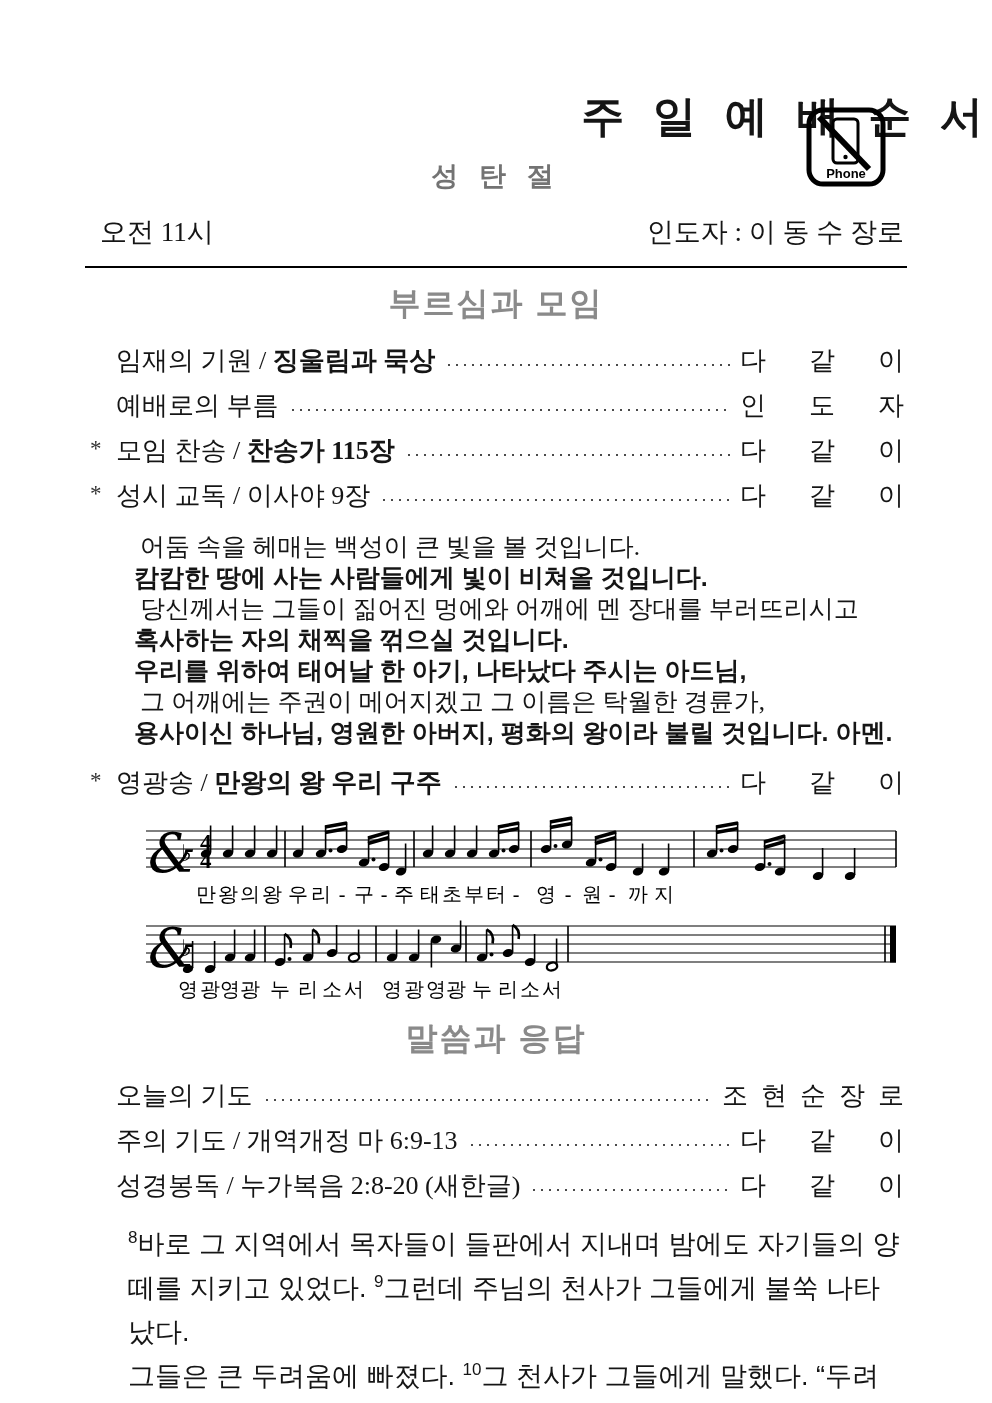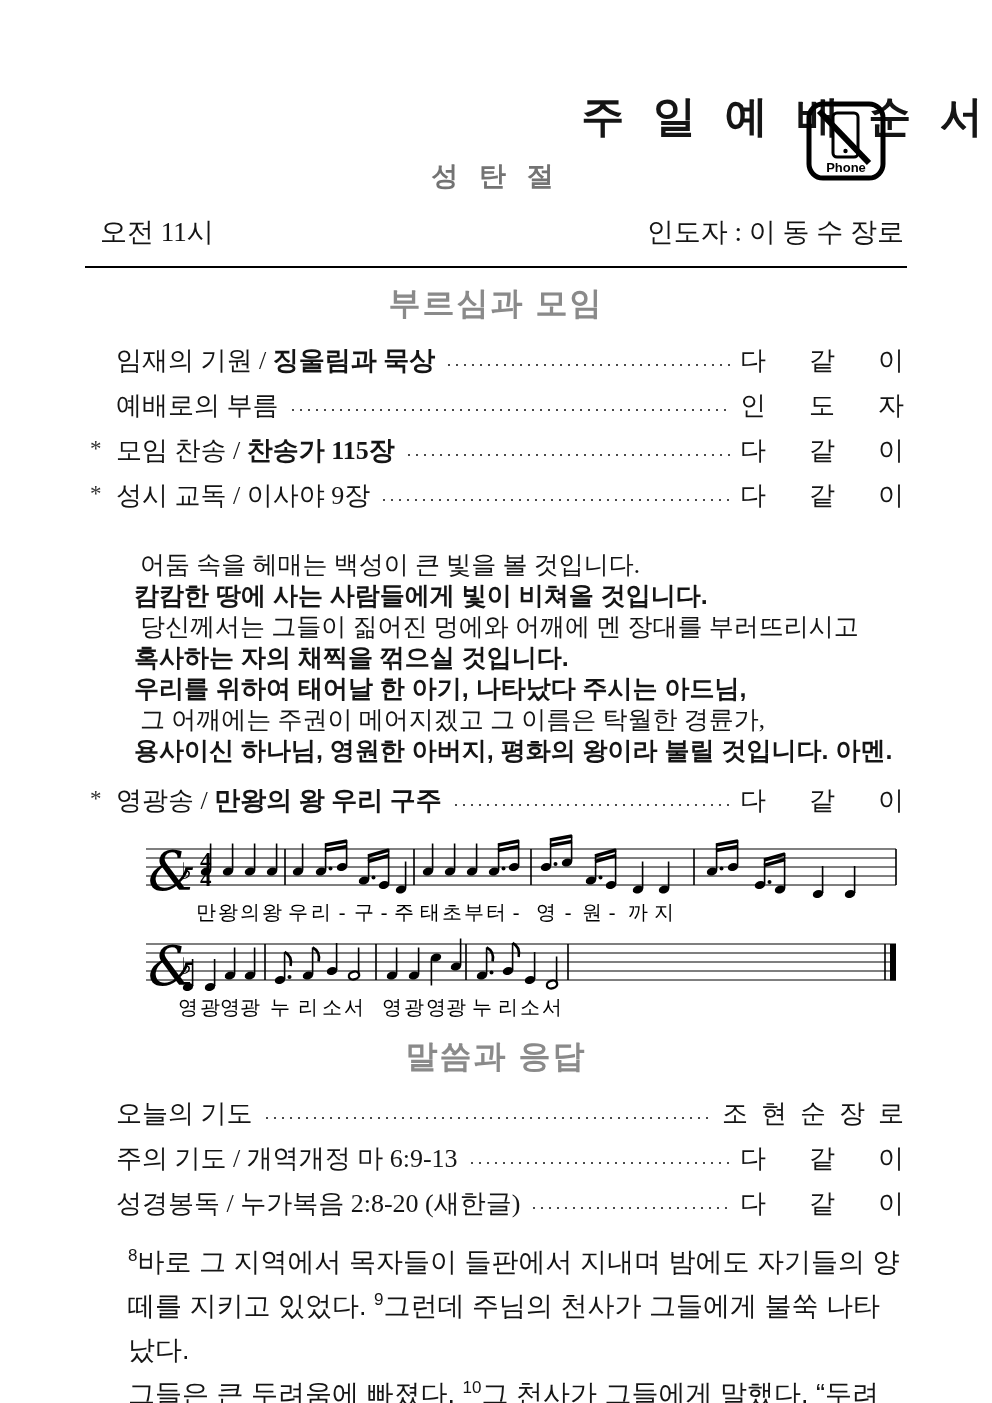--- a/index.html
+++ b/index.html
@@ -2,40 +2,40 @@
 <html><head>
 <meta charset="utf-8">
 <style>
   html,body{margin:0;padding:0;background:#ffffff;}
   .page{position:relative;width:992px;height:1403px;background:#fff;overflow:hidden;
         font-family:"Liberation Serif",serif;color:#151515;}
   
   .title{text-align:right;margin:88px 0 0 0;font-size:43px;font-weight:bold;letter-spacing:9px;}
   .subtitle{text-align:center;margin-top:12px;font-family:"Liberation Sans",sans-serif;
             font-weight:bold;font-size:27px;letter-spacing:7px;color:#979797;}
-  .phone-box{position:absolute;top:101px;left:806px;width:80px;height:80px;}
+  .phone-box{position:absolute;top:107px;left:806px;width:80px;height:80px;}
   .info-row{display:flex;justify-content:space-between;align-items:baseline;
             margin:20px 88px 0 100px;font-size:27px;}
   .rule{border:none;border-top:2.5px solid #000;margin:16px 85px 0 85px;}
   
   .sec-head{text-align:center;font-family:"Liberation Sans",sans-serif;font-weight:bold;
             font-size:32px;color:#8a8a8a;margin-top:14px;letter-spacing:2px;}
   
   .rows{margin:12px 88px 0 90px;}
   .row{display:flex;align-items:center;height:45px;font-size:26px;}
   .ast{width:26px;font-size:23px;color:#333;transform:translateY(-2px);}
   .lbl{white-space:pre;}
   .lbl b{font-weight:bold;}
   .dots{flex:1 1 auto;align-self:center;height:4px;margin:0 10px;transform:translateY(4px);
         background:radial-gradient(circle,#4a4a4a 1.2px,transparent 1.5px) repeat-x;
         background-size:8px 4px;}
   .val{width:164px;text-align:justify;text-align-last:justify;white-space:normal;}
   .val.wide{width:182px;}
   
-  .isaiah{margin:31px 92px 4px 134px;}
+  .isaiah{margin:13px 92px 4px 134px;}
   .isaiah p{margin:0;font-size:25px;line-height:31px;}
   .isaiah p.r{font-family:"Liberation Serif",serif;padding-left:6px;}
   .isaiah p.b{font-family:"Liberation Sans",sans-serif;font-weight:bold;padding-left:0;}
   
   .music{margin:8px 90px 0 146px;}
   .music svg{display:block;width:752px;height:95px;}
   .clef{font:italic 54px "DejaVu Serif",serif;}
   .flat{font:23px "DejaVu Sans",sans-serif;}
   .tsig{font:bold 23px "Liberation Serif",serif;}
   .lyr{font:20px "Liberation Serif",serif;text-anchor:middle;}

